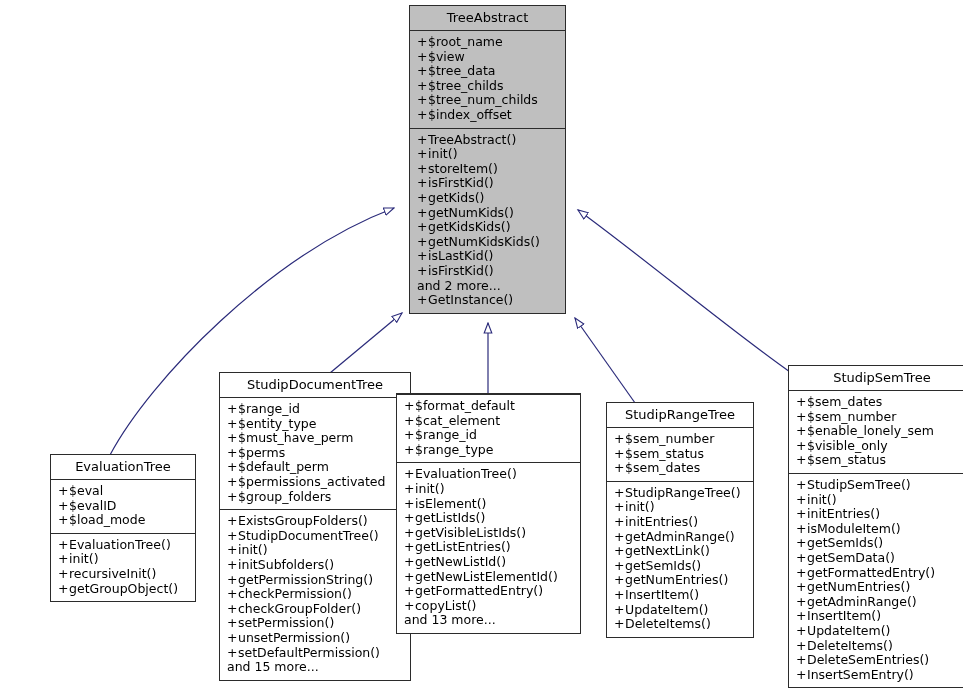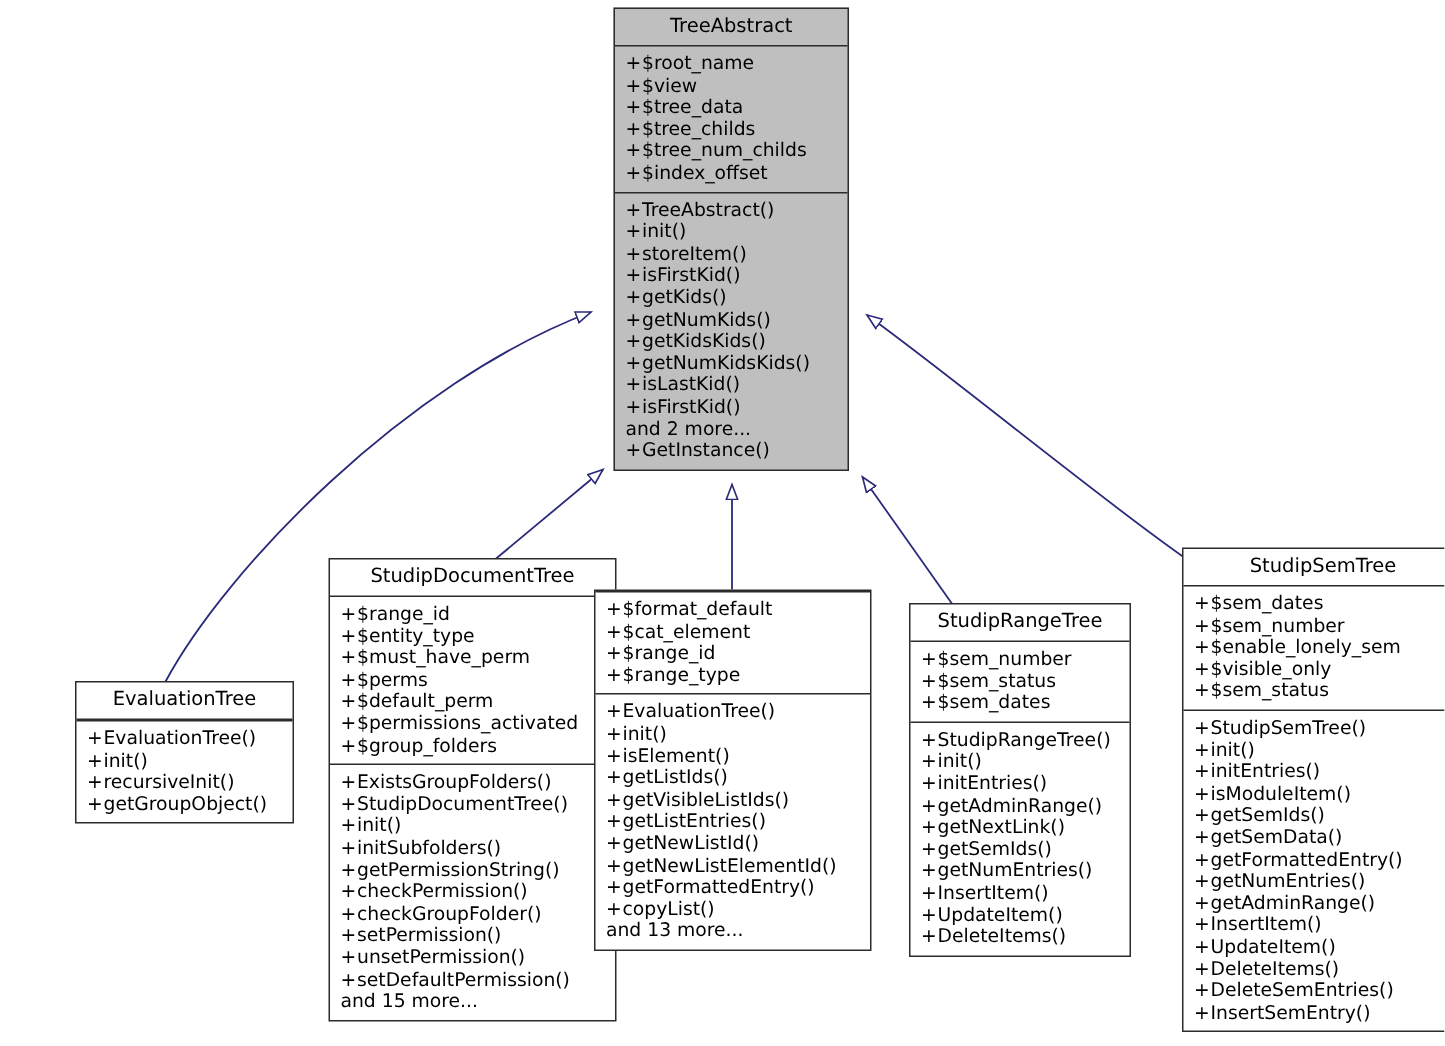--- a/index.html
+++ b/index.html
@@ -112,20 +112,25 @@
       <div class="cls-row"><span class="vis">+</span><span>isLastKid()</span></div>
       <div class="cls-row"><span class="vis">+</span><span>isFirstKid()</span></div>
       <div class="cls-row"><span>and 2 more...</span></div>
       <div class="cls-row"><span class="vis">+</span><span>GetInstance()</span></div>
     </div>
   </div>
 
   <div class="umlclass" style="left:9px; top:454px; width:146px;margin-left:41px;">
     <div class="cls-name">EvaluationTree</div>
     <div class="cls-sep"></div>
+    <div class="cls-section">
+      <div class="cls-row"><span class="vis">+</span><span>$eval</span></div>
+      <div class="cls-row"><span class="vis">+</span><span>$evalID</span></div>
+      <div class="cls-row"><span class="vis">+</span><span>$load_mode</span></div>
+    </div>
     <div class="cls-sep"></div>
     <div class="cls-section">
       <div class="cls-row"><span class="vis">+</span><span>EvaluationTree()</span></div>
       <div class="cls-row"><span class="vis">+</span><span>init()</span></div>
       <div class="cls-row"><span class="vis">+</span><span>recursiveInit()</span></div>
       <div class="cls-row"><span class="vis">+</span><span>getGroupObject()</span></div>
     </div>
   </div>
 
   <div class="umlclass" style="left:178px; top:372px; width:192px;margin-left:41px;">

